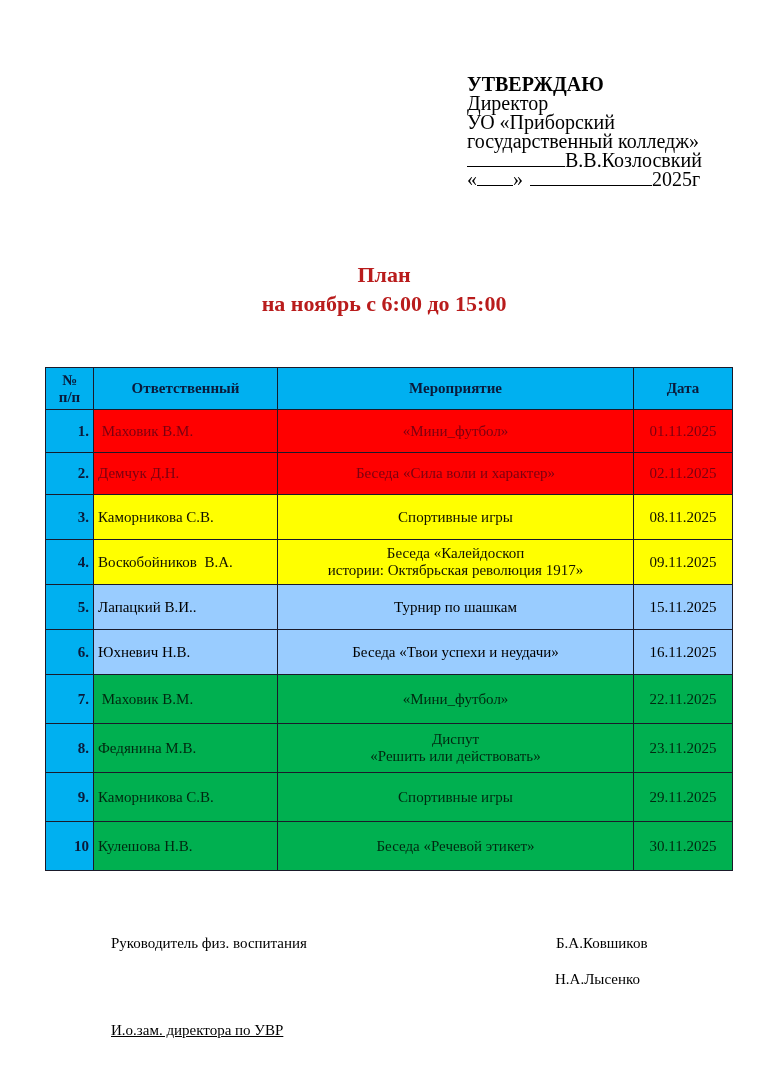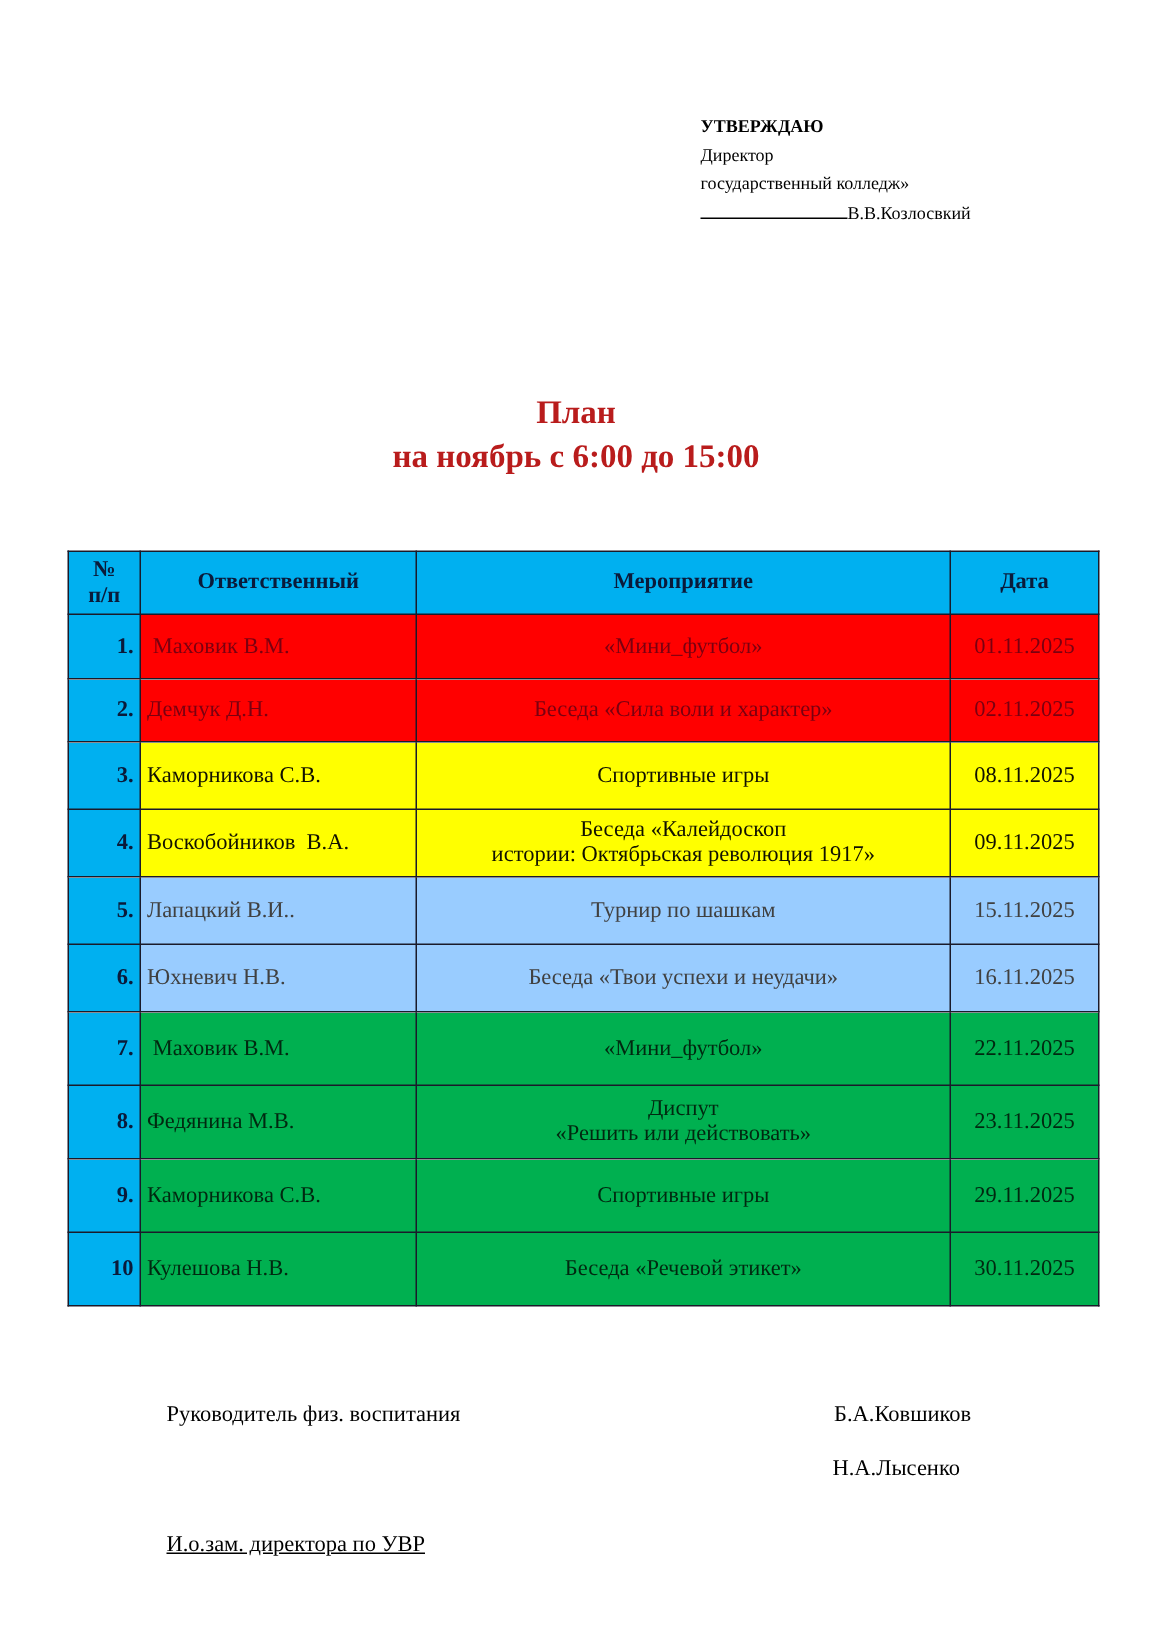--- a/index.html
+++ b/index.html
@@ -1,51 +1,56 @@
 <!DOCTYPE html>
 <html><head>
 <meta charset="utf-8">
 <style>
   html, body { margin: 0; padding: 0; background: #ffffff; }
   body { width: 768px; height: 1086px; position: relative; overflow: hidden;
          font-family: "Liberation Serif", "DejaVu Serif", serif; color: #000; }
 
-  .approve { position: absolute; left: 467px; top: 75px; font-size: 12px; line-height: 19px; }
+  .approve { position: absolute; left: 467px; top: 75px; font-size: 20px; line-height: 19px; }
   .approve .bold { font-weight: bold; }
   .uline { display: inline-block; border-bottom: 1.5px solid #000; height: 13px; vertical-align: baseline; }
 
   .title { position: absolute; left: 0; width: 768px; top: 260px; text-align: center;
            color: #b91c1c; font-weight: bold; font-size: 22px; line-height: 29px; }
 
   table.plan { position: absolute; left: 45px; top: 367px; border-collapse: collapse;
                table-layout: fixed; width: 687px; font-size: 15px; }
   table.plan td, table.plan th { border: 1.5px solid #1a1a2a; padding: 0 4px; overflow: hidden; }
   table.plan th { background: #00B0F0; font-weight: bold; color: #0a1a3a; height: 41px; text-align: center; line-height: 17px; font-size: 15px; }
   td.num { background: #00B0F0; text-align: right; font-weight: bold; padding-right: 2px; }
   td.resp { text-align: left; }
   td.event { text-align: center; line-height: 17px; }
   td.date { text-align: center; }
 
   tr.red td.c { background: #FF0000; color: #7a0010; }
   tr.yellow td.c { background: #FFFF00; color: #111100; }
-  tr.lblue td.c { background: #99CCFF; color: #404040; }
+  tr.lblue td.c { background: #99CCFF; color: #000000; }
   tr.green td.c { background: #00B050; color: #002810; }
   td.num { color: #0a1a3a; }
 
   .sign { position: absolute; font-size: 15px; }
 </style>
 </head>
 <body>
 
 <div class="approve">
   <div class="bold">УТВЕРЖДАЮ</div>
   <div>Директор</div>
+  <div>УО «Приборский</div>
   <div>государственный колледж»</div>
   <div>
     <span class="uline" style="width:98px"></span><span>В.В.Козлосвкий</span>
+  </div>
+  <div>
+    <span>«</span><span class="uline" style="width:36px"></span><span>»</span>
+    <span class="uline" style="width:122px;margin-left:2px"></span><span>2025г</span>
   </div>
 </div>
 
 <div class="title">
   <div>План</div>
   <div>на ноябрь с 6:00 до 15:00</div>
 </div>
 
 <table class="plan">
   <colgroup>

